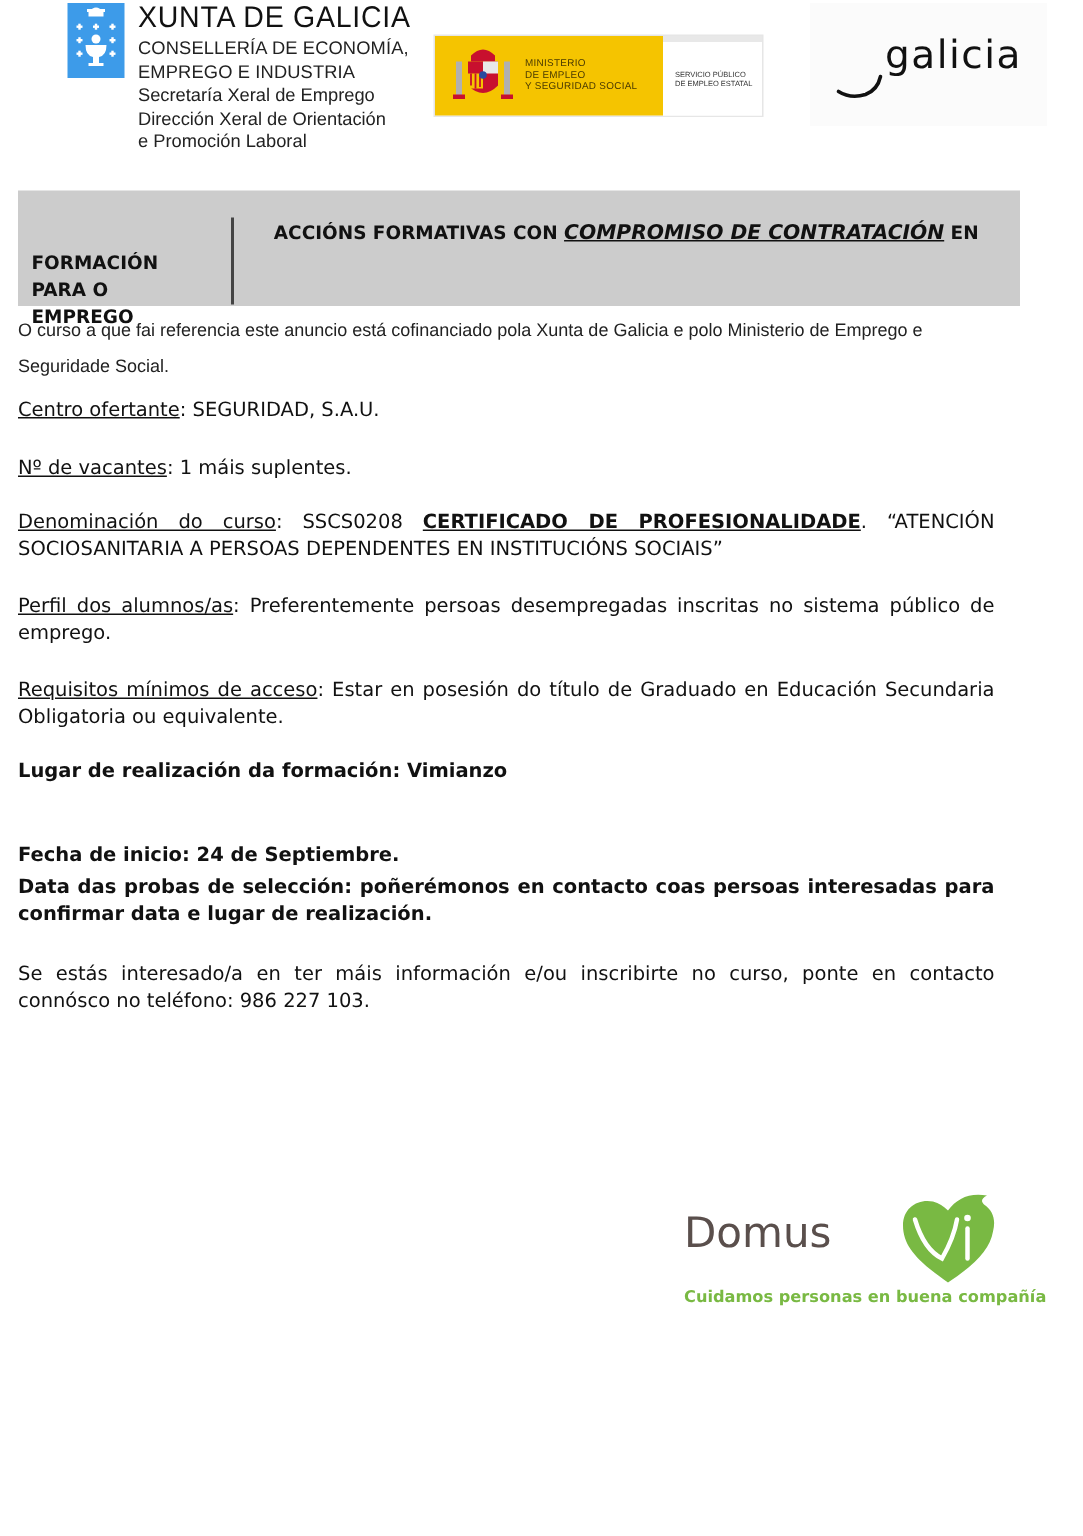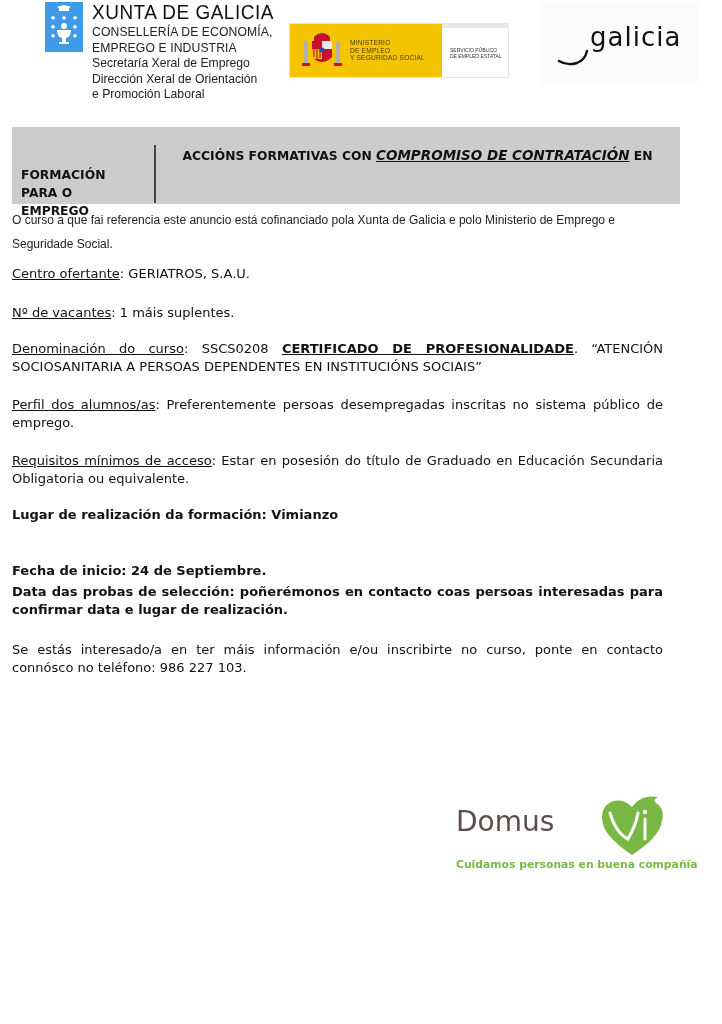--- a/index.html
+++ b/index.html
@@ -180,21 +180,21 @@
 <div class="abs banner-divider"></div>
 <div class="abs banner-right">
   <div>
     <span>ACCIÓNS FORMATIVAS CON </span><span class="emph">COMPROMISO DE CONTRATACIÓN</span><span> EN</span>
   </div>
 </div>
 
 <div class="abs note">O curso a que fai referencia este anuncio está cofinanciado pola Xunta de Galicia e polo Ministerio de Emprego e Seguridade Social.</div>
 
 <div class="abs para" style="top:265px">
-  <span class="lbl">Centro ofertante</span><span>: GERIATROS, S.A.U.</span>
+  <span class="lbl">Centro ofertante</span><span>: SEGURIDAD, S.A.U.</span>
 </div>
 
 <div class="abs para" style="top:304px">
   <span class="lbl">Nº de vacantes</span><span>: 1 máis suplentes.</span>
 </div>
 
 <div class="abs para" style="top:340px">
   <span class="lbl">Denominación do curso</span><span>: SSCS0208 </span><span class="bu">CERTIFICADO DE PROFESIONALIDADE</span><span>. “ATENCIÓN SOCIOSANITARIA A PERSOAS DEPENDENTES EN INSTITUCIÓNS SOCIAIS”</span>
 </div>
 

